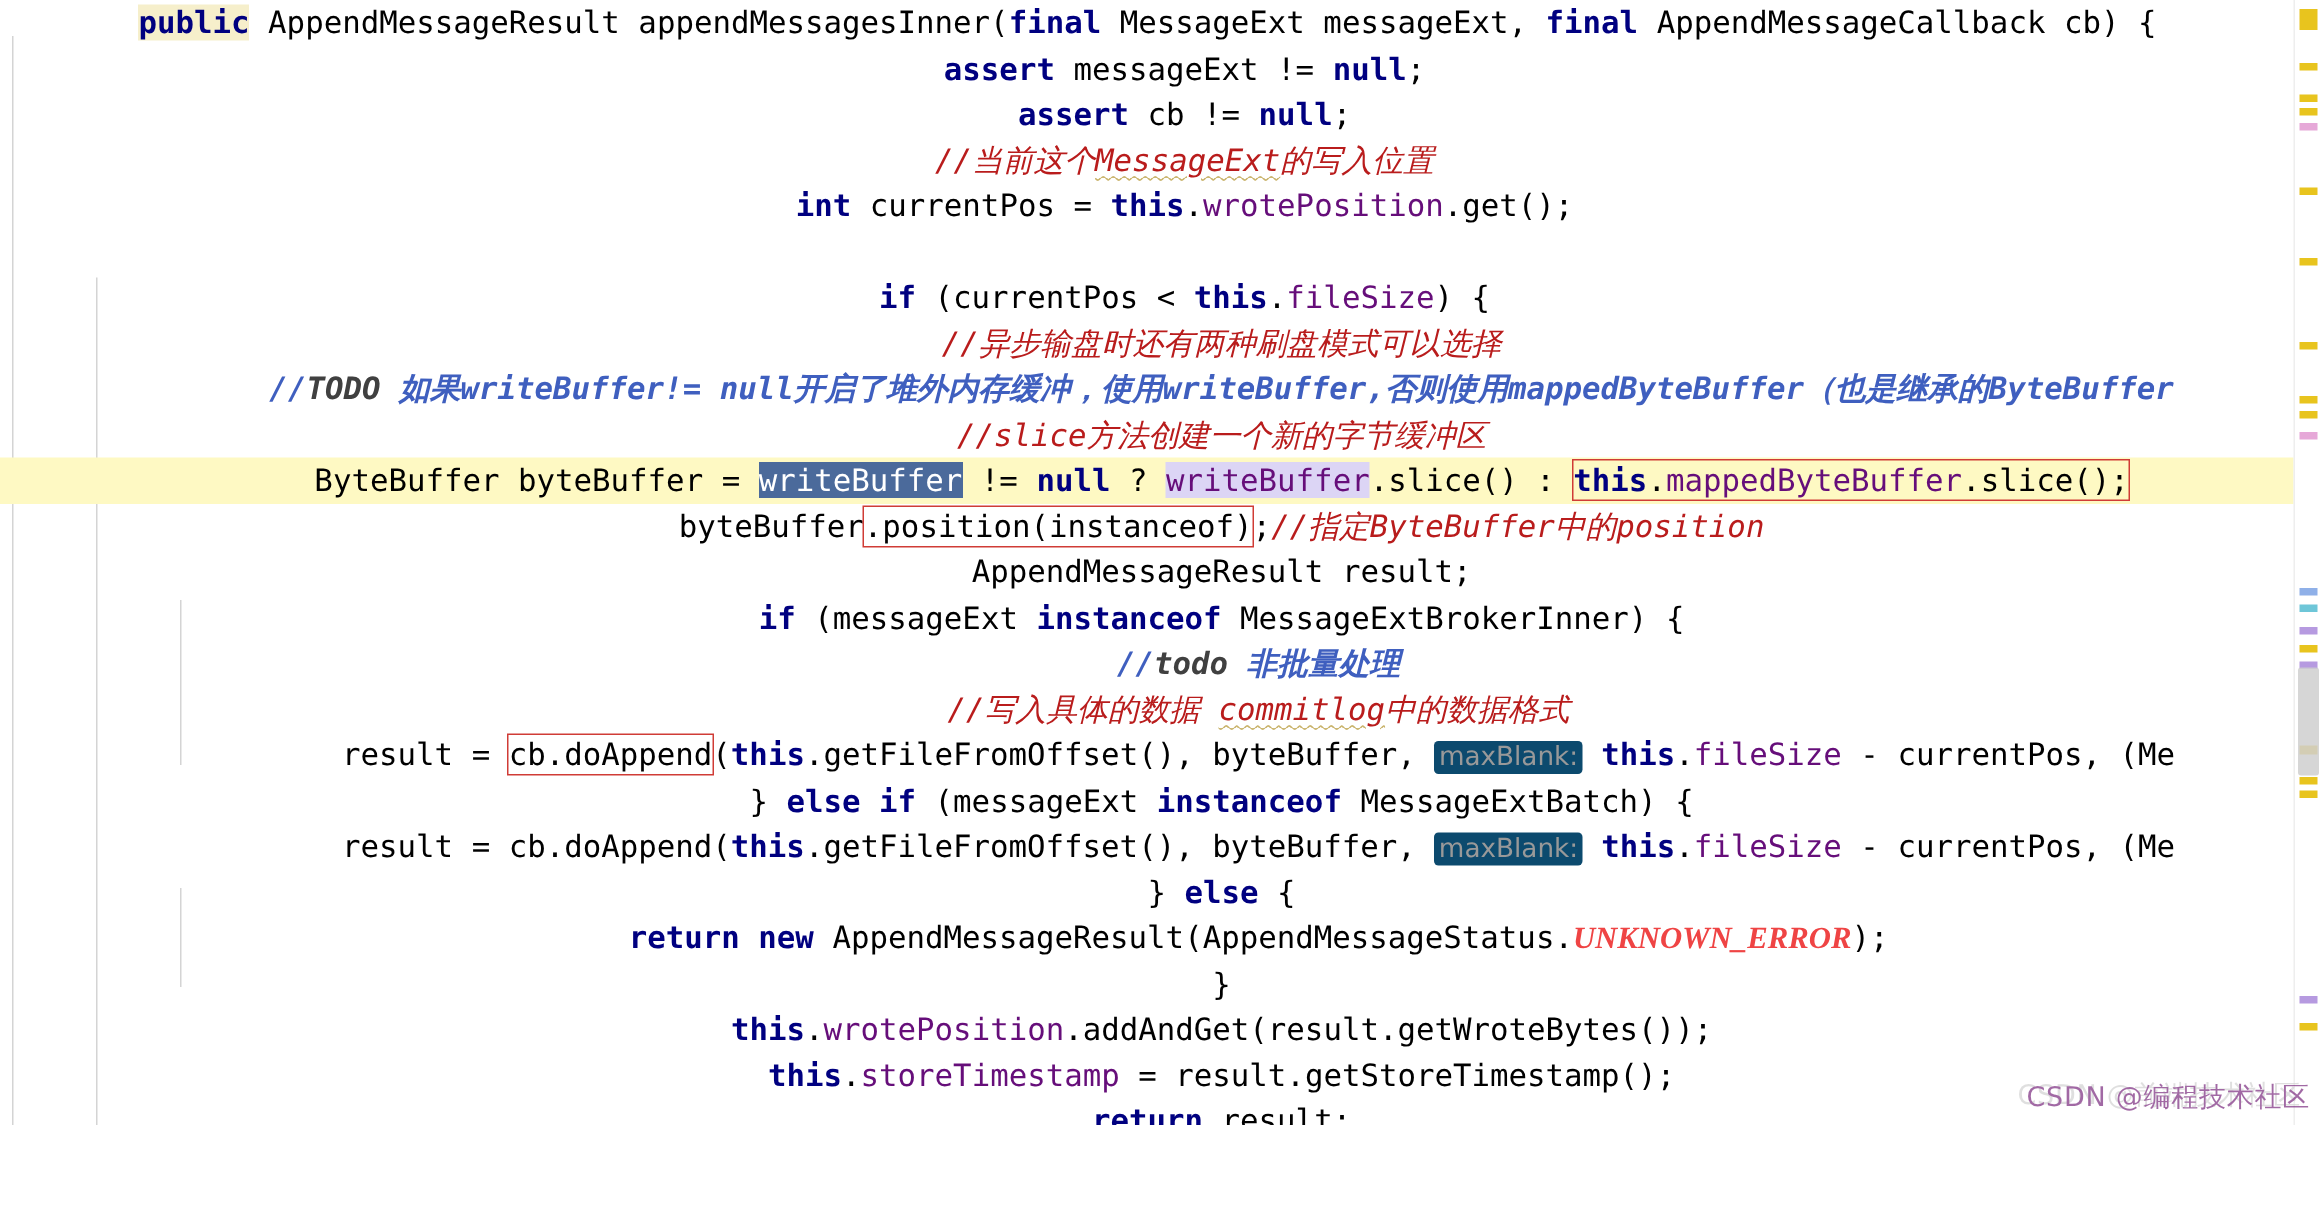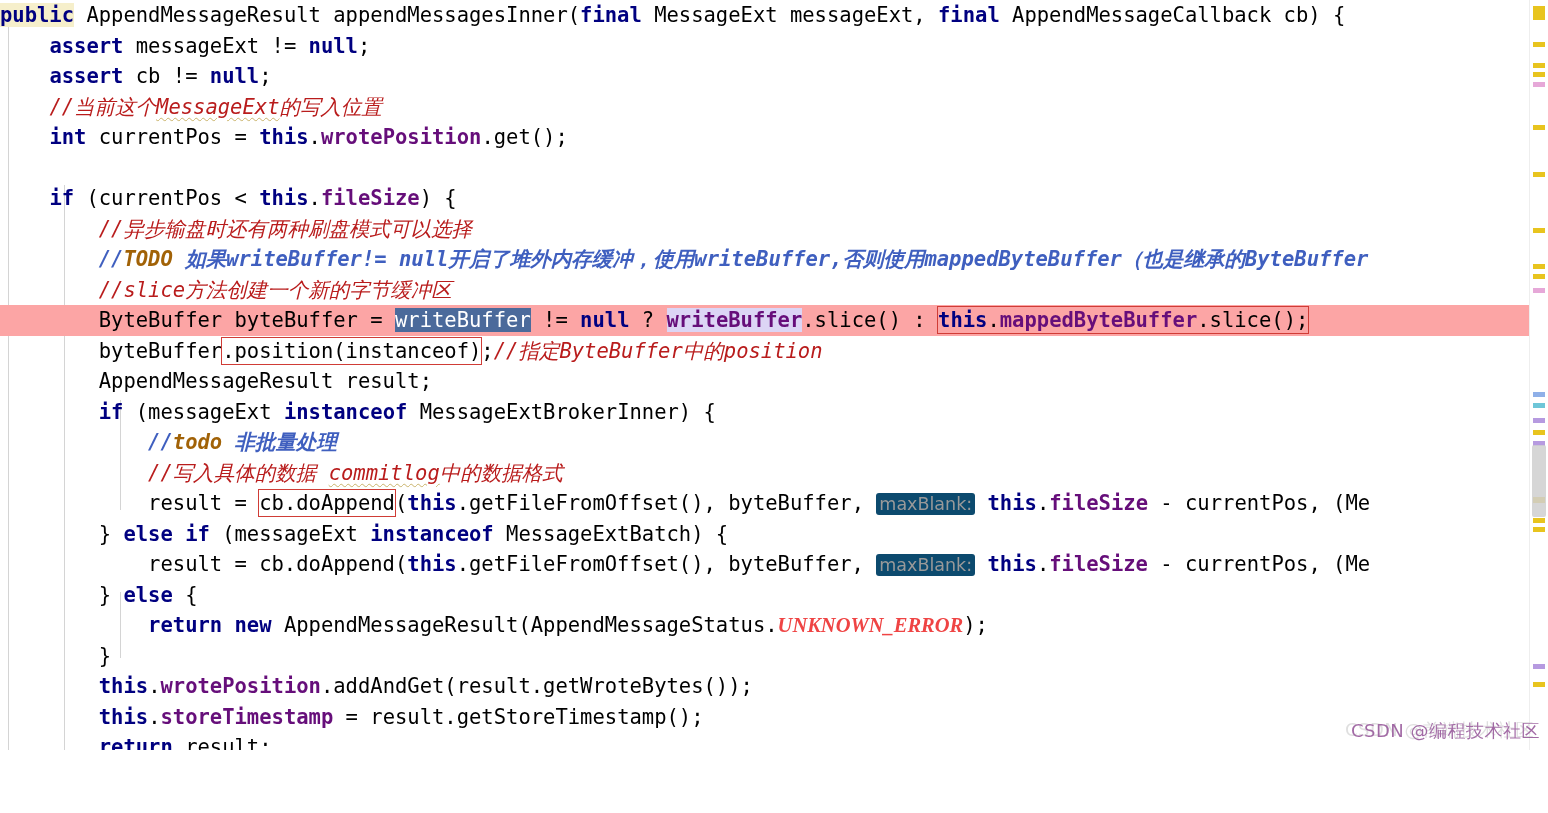--- a/index.html
+++ b/index.html
@@ -13,20 +13,21 @@
     overflow: hidden;
     font-family: "DejaVu Sans Mono", "Liberation Mono", monospace;
   }
 
   #editor-root {
     position: relative;
     width: 1548px;
     height: 750px;
     background: #ffffff;
     overflow: hidden;
+    text-align: center;
   }
 
   
   #code-surface {
     position: absolute;
     left: 0;
     top: 0;
     width: 1530px;
     height: 813px;
     overflow: hidden;
@@ -36,39 +37,39 @@
     position: relative;
     height: 30.5px;
     line-height: 30.5px;
     font-size: 20.5px;
     white-space: pre;
     color: #000000;
     font-family: "DejaVu Sans Mono", "Liberation Mono", monospace;
     letter-spacing: 0px;
   }
   .line.current {
-    background: #fca5a5;
+    background: #fef9c3;
   }
 
   
   .guide {
     position: absolute;
     top: 0;
     width: 1px;
     background: #d4d4d4;
     pointer-events: none;
   }
 
   
   .kw      { color: #000080; font-weight: bold; }
   .plain   { color: #000000; }
-  .field   { color: #660e7a; font-weight: bold; margin-top: 22px; }
+  .field   { color: #660e7a; font-weight: normal; margin-top: 22px; }
   .static  { color: #ef4444; font-weight: bold; font-style: italic; font-family: Liberation Serif, serif; }
   .cmt     { color: #b91c1c; font-style: italic; }
-  .cmt-todo{ color: #a16207; font-style: italic; font-weight: bold; }
+  .cmt-todo{ color: #404040; font-style: italic; font-weight: bold; }
   .cmt-b   { color: #3f5fbf; font-style: italic; font-weight: bold; }
   .hint {
     color: #999999;
     background: #0c4a6e;
     font-size: 17.5px;
     font-family: "DejaVu Sans", "Liberation Sans", sans-serif;
     border-radius: 3px;
     padding: 1px 3px;
   }
 

